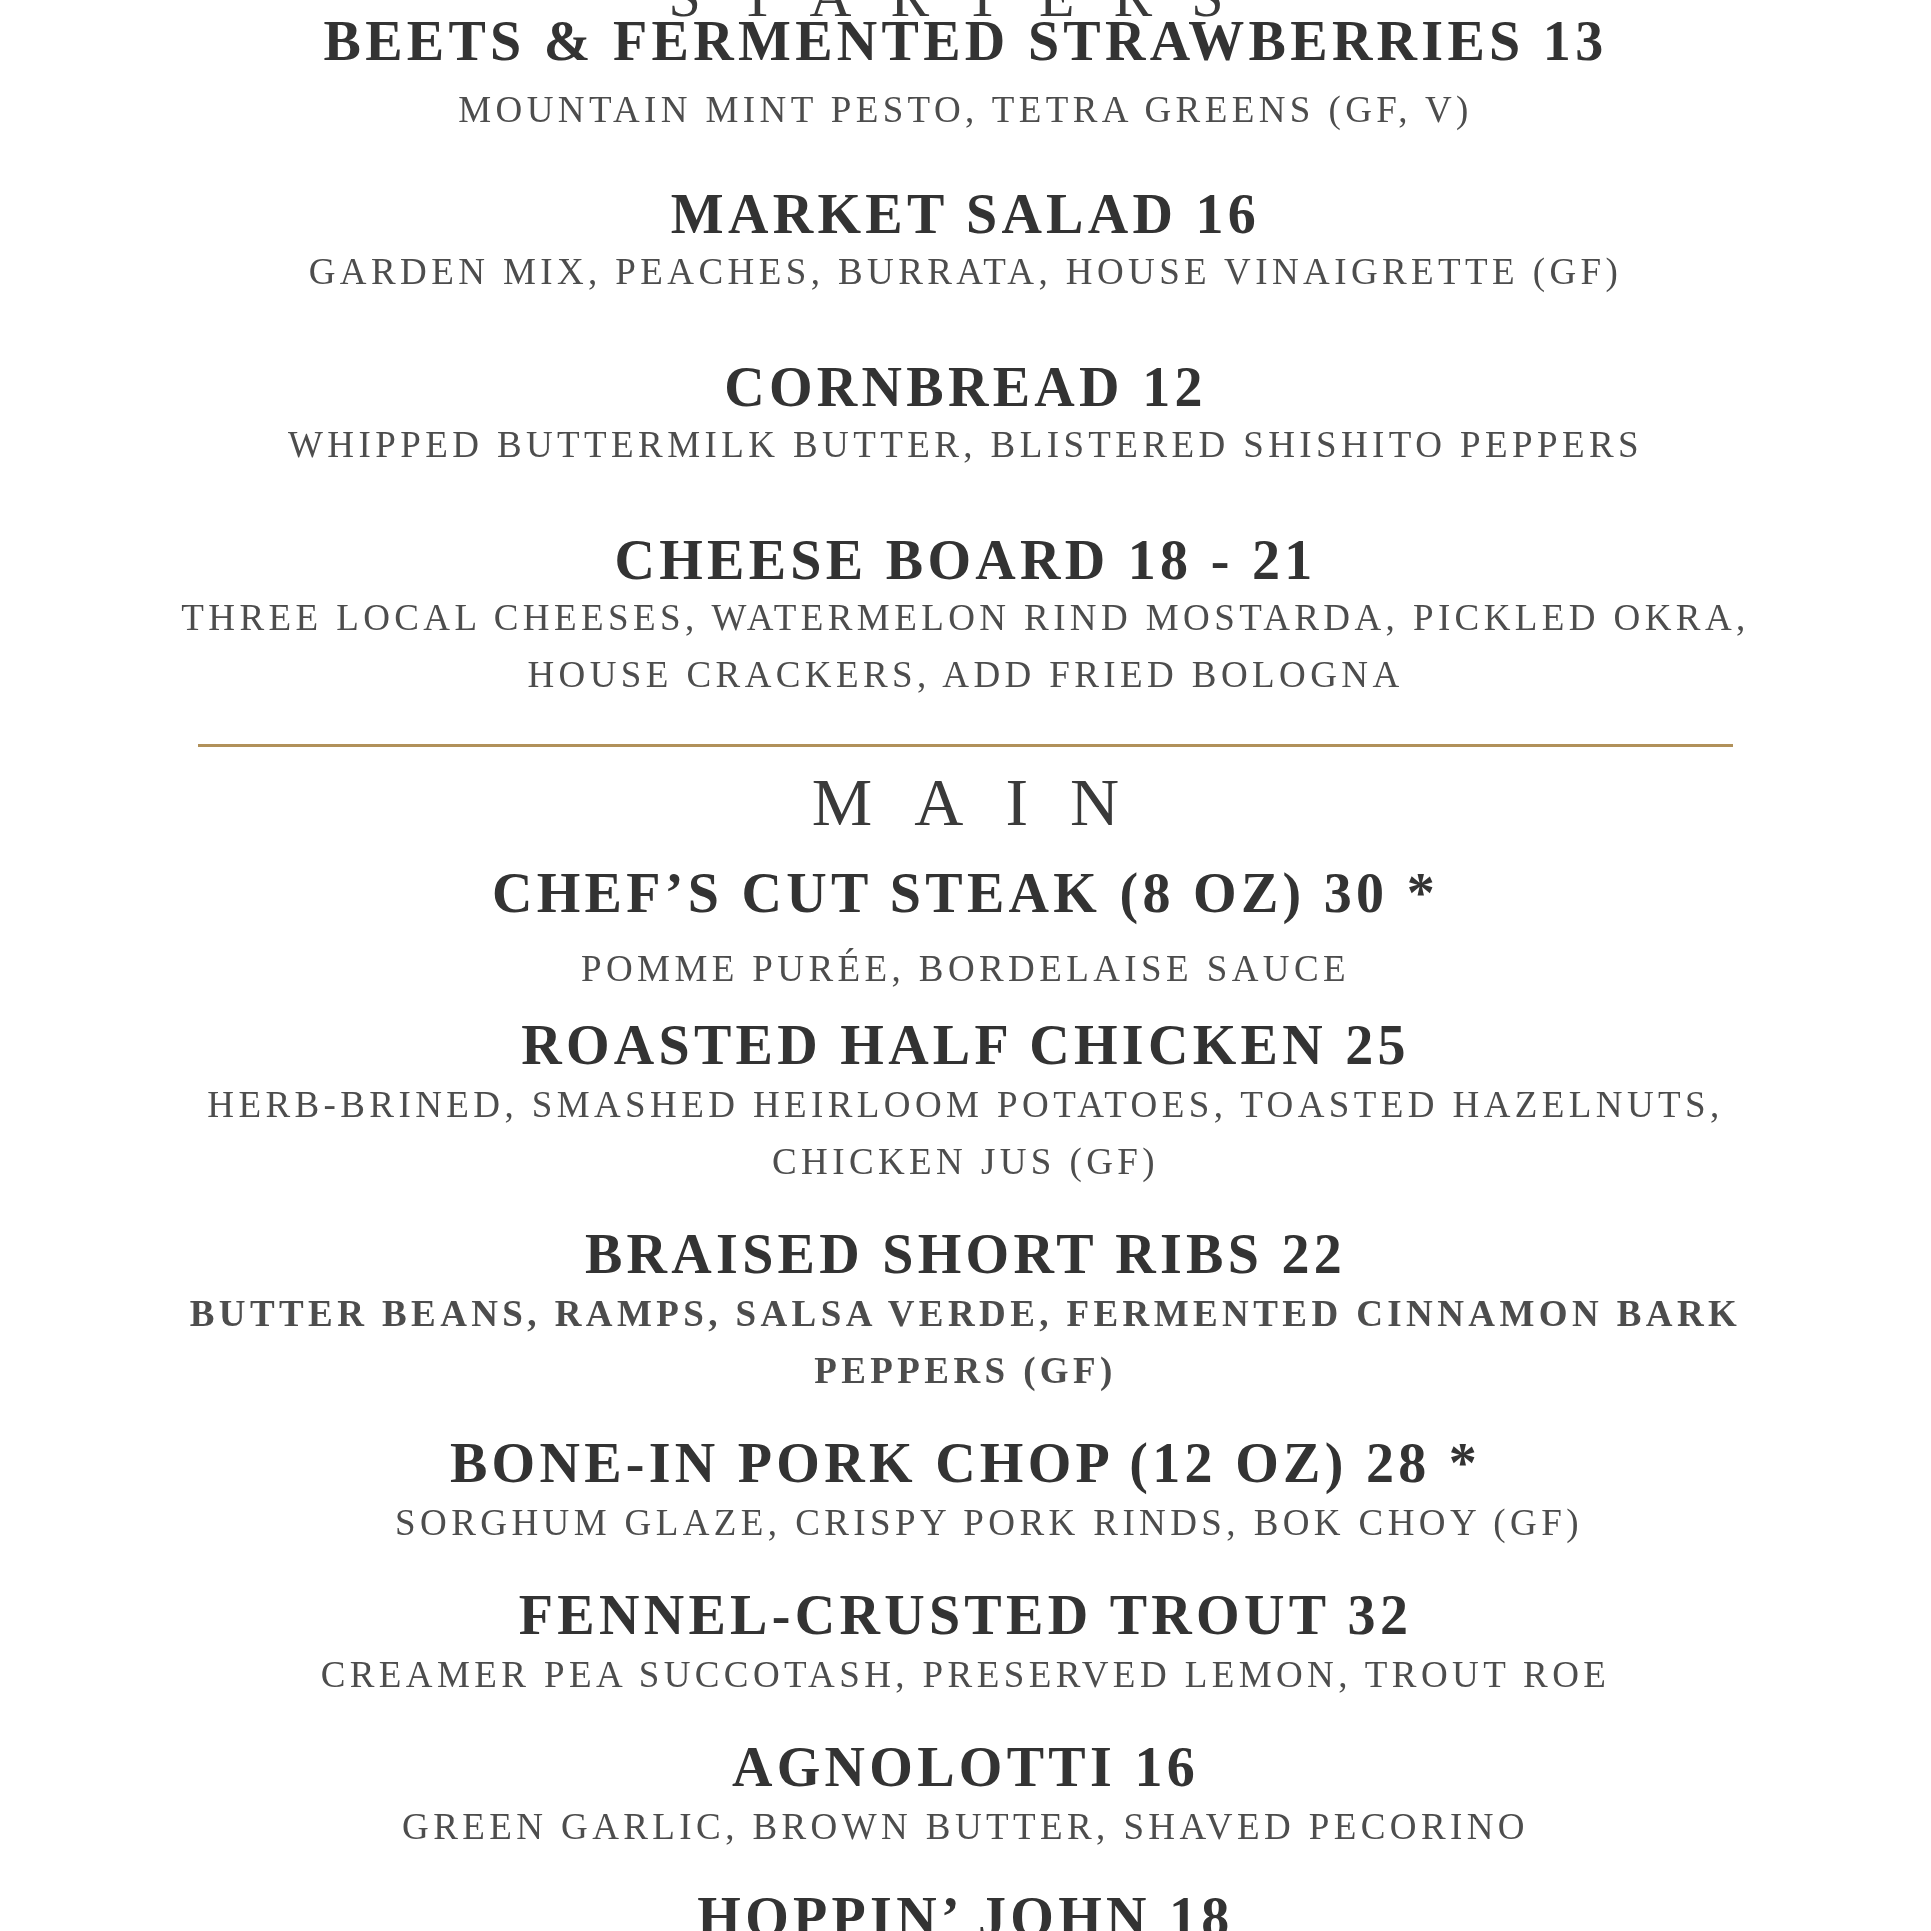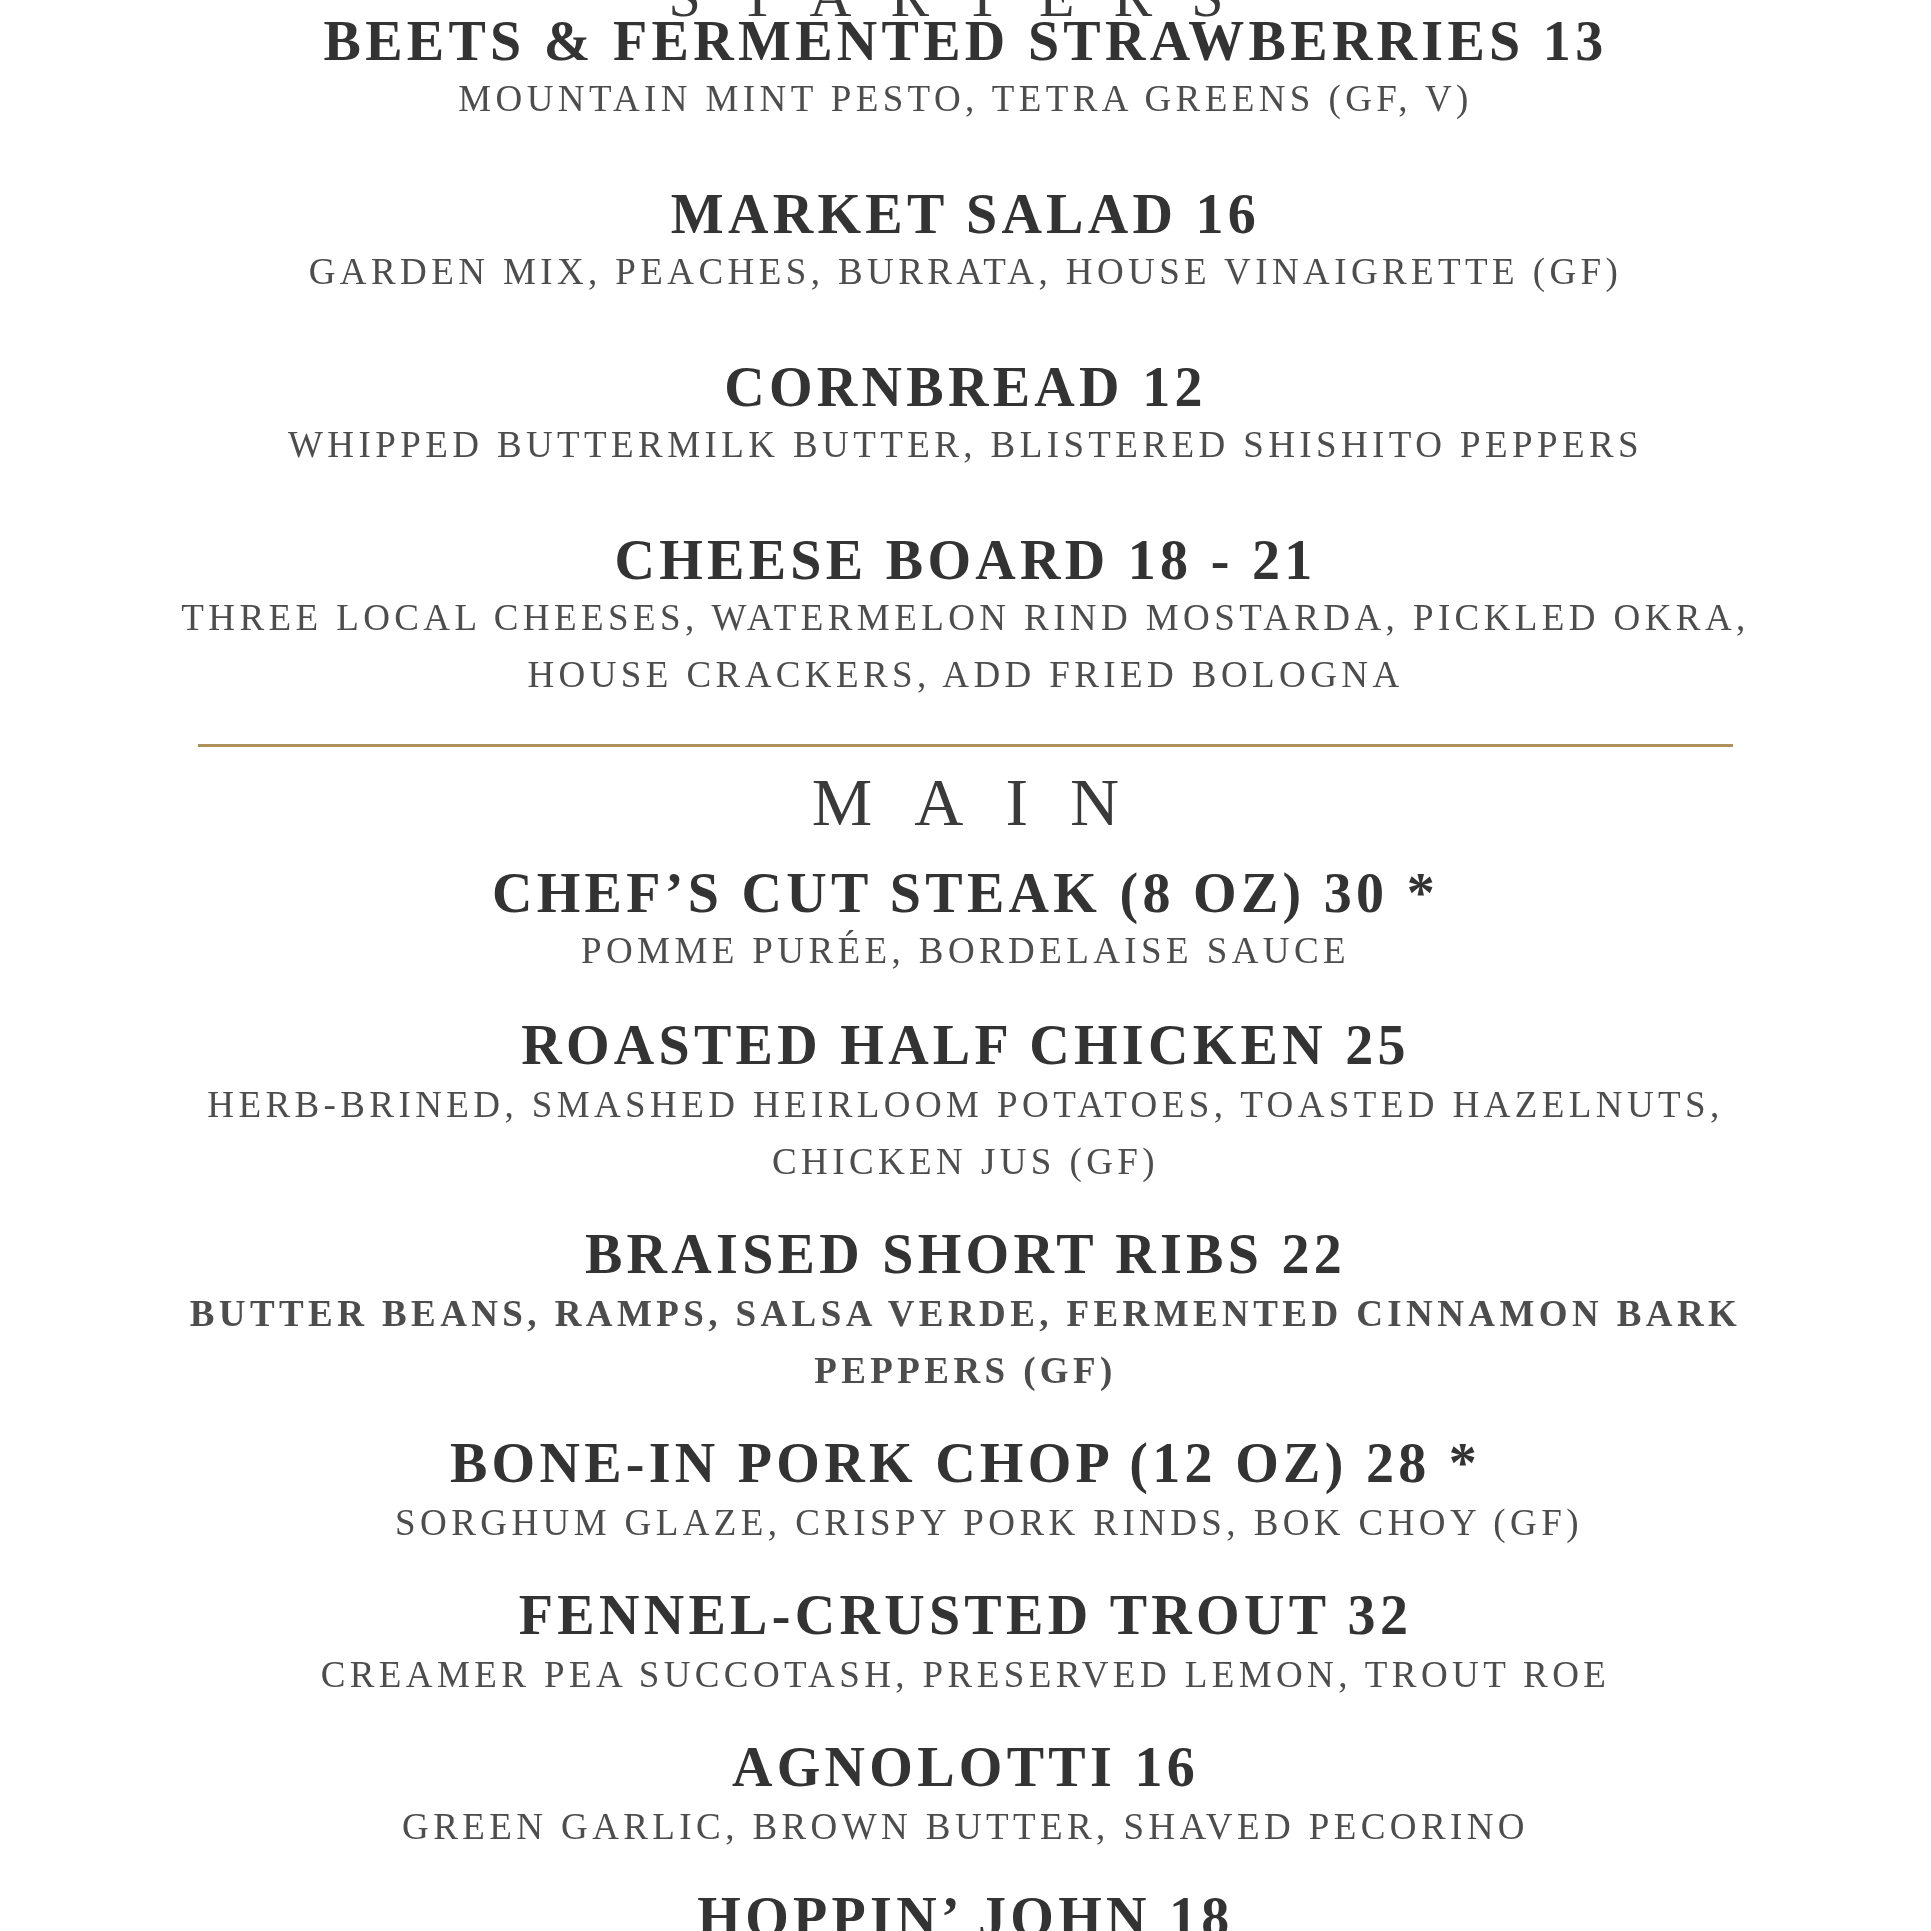--- a/index.html
+++ b/index.html
@@ -78,21 +78,21 @@
   </style>
 </head>
 <body>
 
 <div class="page">
 
   <div class="clipped-heading">STARTERS</div>
 
   <div class="item" style="top:16.4px;">
     <span class="item-title">BEETS &amp; FERMENTED STRAWBERRIES 13</span>
-    <span class="item-desc" style="margin-top:4px;">MOUNTAIN MINT PESTO, TETRA GREENS (GF, V)</span>
+    <span class="item-desc" style="margin-top:15px;">MOUNTAIN MINT PESTO, TETRA GREENS (GF, V)</span>
   </div>
 
   <div class="item" style="top:189px;">
     <span class="item-title">MARKET SALAD 16</span>
     <span class="item-desc" style="margin-top:3.9px;">GARDEN MIX, PEACHES, BURRATA, HOUSE VINAIGRETTE (GF)</span>
   </div>
 
   <div class="item" style="top:362px;">
     <span class="item-title">CORNBREAD 12</span>
     <span class="item-desc" style="margin-top:3.9px;">WHIPPED BUTTERMILK BUTTER, BLISTERED SHISHITO PEPPERS</span>
@@ -103,21 +103,21 @@
     <span class="item-desc" style="margin-top:3.9px;">THREE LOCAL CHEESES, WATERMELON RIND MOSTARDA, PICKLED OKRA,
 HOUSE CRACKERS,  ADD FRIED BOLOGNA</span>
   </div>
 
   <div class="divider"></div>
 
   <div class="section-heading">MAIN</div>
 
   <div class="item" style="top:868px;">
     <span class="item-title">CHEF’S CUT STEAK (8 OZ) 30 *</span>
-    <span class="item-desc" style="margin-top:4px;">POMME PURÉE, BORDELAISE SAUCE</span>
+    <span class="item-desc" style="margin-top:22px;">POMME PURÉE, BORDELAISE SAUCE</span>
   </div>
 
   <div class="item" style="top:1020px;">
     <span class="item-title">ROASTED HALF CHICKEN 25</span>
     <span class="item-desc" style="margin-top:5.8px;">HERB-BRINED, SMASHED HEIRLOOM POTATOES, TOASTED HAZELNUTS,
 CHICKEN JUS (GF)</span>
   </div>
 
   <div class="item" style="top:1229px;">
     <span class="item-title">BRAISED SHORT RIBS 22</span>

